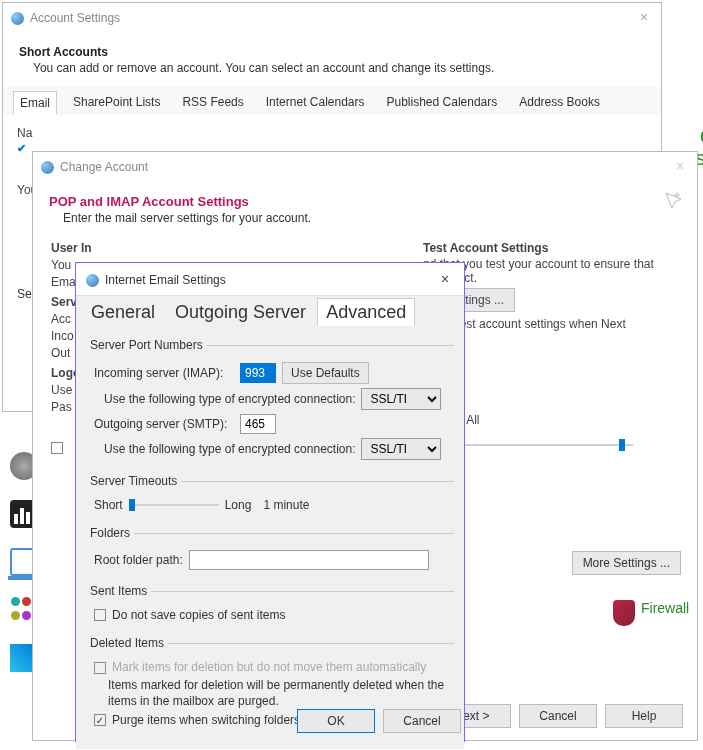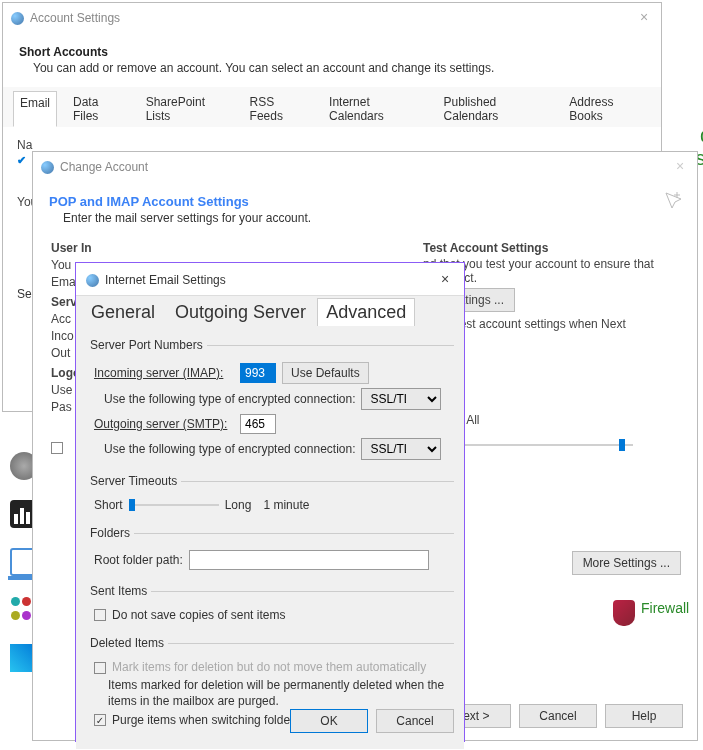--- a/index.html
+++ b/index.html
@@ -25,21 +25,21 @@
 .ic-eq span{ width:4px; background:#fff;}
 .ic-laptop { border: 2px solid #4a90d9; border-radius: 3px; height: 18px; position: relative; }
 .ic-laptop::after{content:""; position:absolute; left:-4px; right:-4px; bottom:-6px; height:4px; background:#4a90d9;}
 .ic-dots { }
 .ic-dots span { display:inline-block; width:9px; height:9px; border-radius:50%; margin:1px;}
 .ic-win { background: linear-gradient(45deg, #28c3f0, #0078d7); }
 
 .section-title { font-weight: bold; color: #444; margin: 6px 0 2px 0; }
 
 .win-change { left: 32px; top: 151px; width: 666px; height: 590px; }
-.win-change .hdr h2 { color:#3b82f6; font-size: 13px; }
+.win-change .hdr h2 { color:#be185d; font-size: 13px; }
 .change-body { padding: 4px 18px; display: flex; gap: 12px; font-size: 12px; color: #444; }
 .change-body .col { flex: 1; }
 .change-body .row { margin: 3px 0; }
 .change-btns { position: absolute; bottom: 12px; right: 14px; display:flex; gap:8px;}
 .btn { min-width: 78px; padding: 4px 10px; background: #e9e9e9; border: 1px solid #bbb; font-size: 12px; cursor: pointer; text-align: center; }
 .check { display: flex; align-items: center; gap: 4px; }
 .check .box { width: 12px; height: 12px; border: 1px solid #888; display: inline-flex; align-items: center; justify-content: center; font-size: 10px; }
 .slider-line{ position:relative; height:2px; background:#d0d0d0; width:210px; display:inline-block;}
 .slider-line .knob{ position:absolute; left:196px; top:-5px; width:6px; height:12px; background:#0078d7;}
 
@@ -47,27 +47,27 @@
 .win-ies .titlebar { background: #fff; color: #333; padding: 8px 10px; }
 .win-ies .titlebar .txt { color: #333; font-size: 12px; }
 .ies-tabs { display: flex; gap: 2px; padding: 2px 6px 0 6px; font-size: 18px; background: #f0f0f0; border-top: 1px solid #ddd;}
 .ies-tabs .tab { padding: 3px 8px; border: 1px solid transparent; border-bottom: none; cursor: pointer; color: #333;}
 .ies-tabs .tab.active { background: #fff; border-color: #ccc; }
 
 .ies-body { padding: 6px 10px 8px 10px; background: #f0f0f0; font-size: 12px; color: #333; }
 fieldset { border: 1px solid #ccc; border-left: none; border-right: none; border-bottom: none; margin: 6px 0; padding: 6px 0 4px 0; position: relative; }
 fieldset legend { padding: 0 4px; font-size: 12px; color: #333; }
 .field-row { display: flex; align-items: center; gap: 6px; margin: 4px 0 4px 8px; }
-.field-row .lbl { width: 140px; text-decoration: underline; }
+.field-row .lbl { width: 140px; }
 input.txtin { border: 1px solid #999; padding: 2px 4px; font-size: 12px; width: 36px; text-align: left; }
 input.txtin.selected { background: #0078d7; color: #fff; border: 1px solid #0078d7; }
 input.wide { width: 240px; }
 select.sel { border: 1px solid #999; padding: 2px 18px 2px 4px; font-size: 12px; background: #e9e9e9; width: 80px; }
 
-.ies-foot { position: absolute; bottom: 8px; right: 10px; display: flex; gap: 8px; }
+.ies-foot { position: absolute; bottom: 8px; right: 3px; display: flex; gap: 8px; }
 .more-set { position: absolute; right: 16px; bottom: 170px; }
 .firewall { position: absolute; left: 565px; top: 600px; display:flex; align-items:flex-start; gap:6px;padding-left:48px;}
 .firewall .shield{ width:22px; height:26px; background: linear-gradient(135deg,#b24, #823); border-radius: 4px 4px 10px 10px;}
 .firewall span{ color: #2a8a2a; font-size: 14px;}
 .rest-txt{position:absolute; left:670px; top:124px; color:#2a8a2a; font-size:20px;text-align:right;}
 .chk-mark{color:#0078d7;font-weight:bold;font-size:11px;}
 </style>
 </head>
 <body>
 
@@ -76,21 +76,20 @@
     <span class="ticon"></span>
     <span>Account Settings</span>
     <span class="close">×</span>
   </div>
   <div class="hdr">
     <h2>Short Accounts</h2>
     <div class="sub">You can add or remove an account. You can select an account and change its settings.</div>
   </div>
   <div class="tabs" id="as-tabs">
       <span class="tab active">Email</span>
-      <span class="tab">Data Files</span>
       <span class="tab">SharePoint Lists</span>
       <span class="tab">RSS Feeds</span>
       <span class="tab">Internet Calendars</span>
       <span class="tab">Published Calendars</span>
       <span class="tab">Address Books</span>
     </div>
   <div style="padding:10px 14px; color:#444; font-size:12px;">
     <div>Na</div>
     <div style="display:flex; align-items:center; gap:4px; margin-top:2px;">
       <span class="chk-mark">✔</span>

